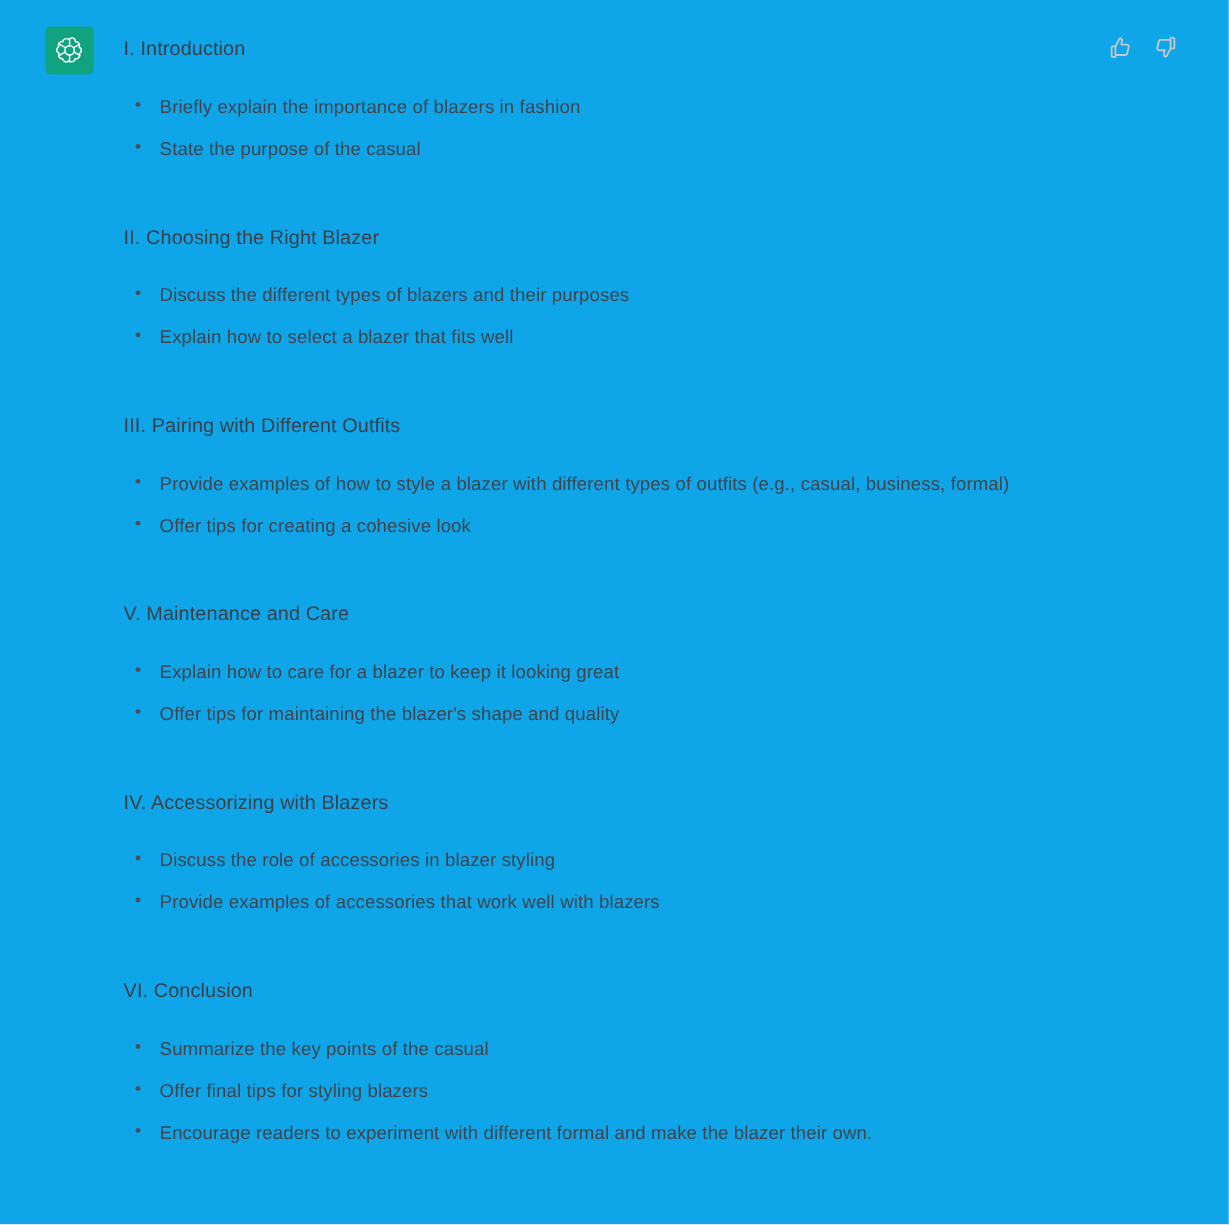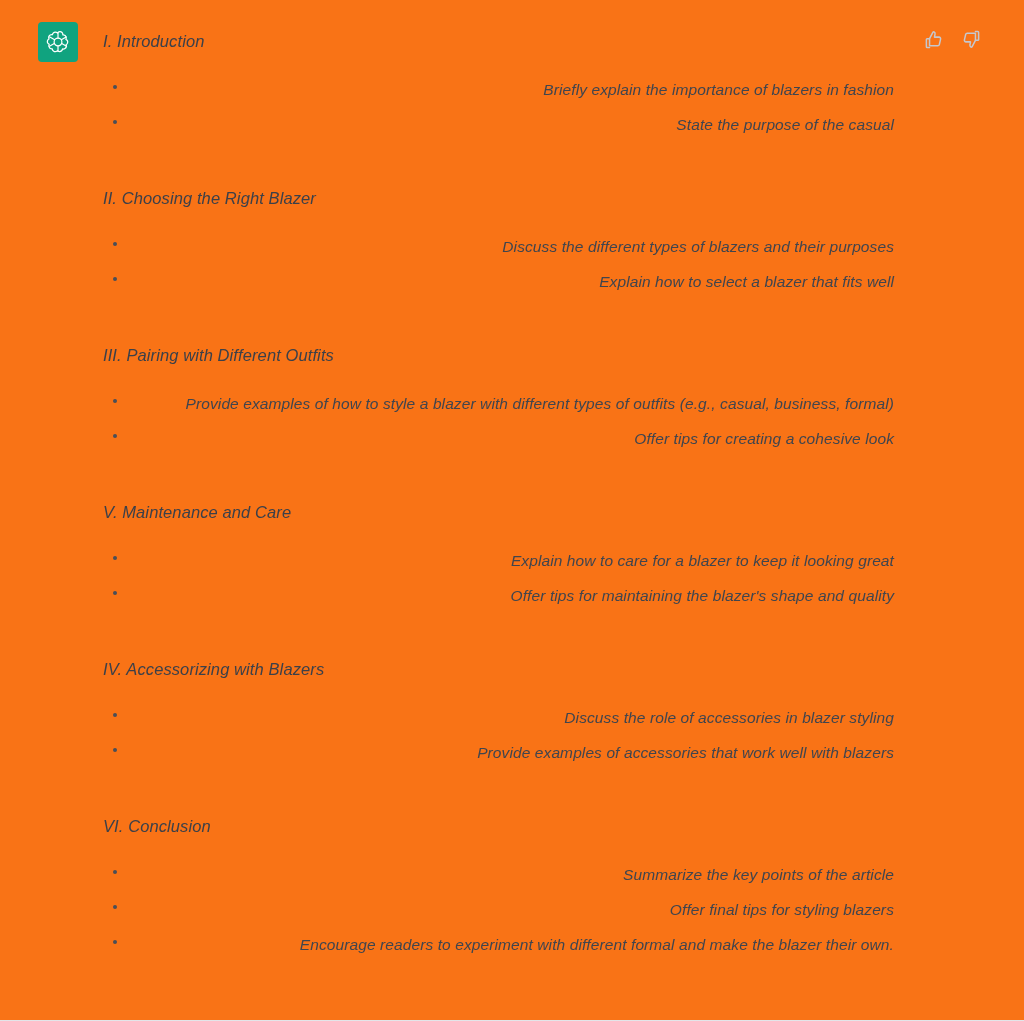--- a/index.html
+++ b/index.html
@@ -9,24 +9,23 @@
     height: 1021px;
     background: #f6f7f9;
     font-family: "Liberation Sans", sans-serif;
     -webkit-font-smoothing: antialiased;
   }
 
   #message-block {
     position: relative;
     width: 1024px;
     height: 1021px;
-    background: #f97316;
+    background: #0ea5e9;
     border-bottom: 1px solid #e3e5e9;
     overflow: hidden;
-    font-style: italic;
   }
 
   
   #avatar {
     position: absolute;
     left: 38px;
     top: 22px;
     width: 40px;
     height: 40px;
     background: #10a37f;
@@ -75,21 +74,20 @@
     line-height: 26px;
     color: #3c4049;
     font-weight: 400;
     letter-spacing: 0.1px;
     white-space: nowrap;
   }
 
   .bullet-list {
     list-style: none;
     margin-top: 18px;
-    text-align: right;
   }
 
   .bullet-item {
     position: relative;
     padding-left: 30px;
     font-size: 15.5px;
     line-height: 35px;
     color: #40454e;
     letter-spacing: 0.1px;
   }
@@ -174,20 +172,20 @@
       <div class="section">
         <div class="section-heading">IV. Accessorizing with Blazers</div>
         <ul class="bullet-list">
           <li class="bullet-item">Discuss the role of accessories in blazer styling</li>
           <li class="bullet-item">Provide examples of accessories that work well with blazers</li>
         </ul>
       </div>
       <div class="section">
         <div class="section-heading">VI. Conclusion</div>
         <ul class="bullet-list">
-          <li class="bullet-item">Summarize the key points of the article</li>
+          <li class="bullet-item">Summarize the key points of the casual</li>
           <li class="bullet-item">Offer final tips for styling blazers</li>
           <li class="bullet-item">Encourage readers to experiment with different formal and make the blazer their own.</li>
         </ul>
       </div>
     </div>
 
 </div>
 
 </body></html>

